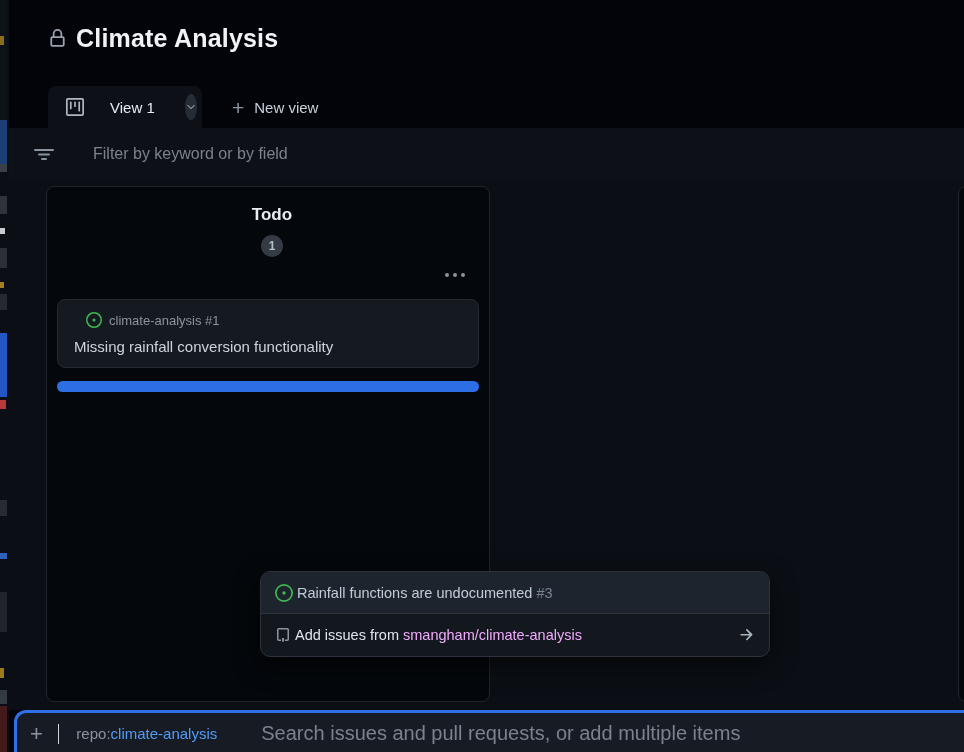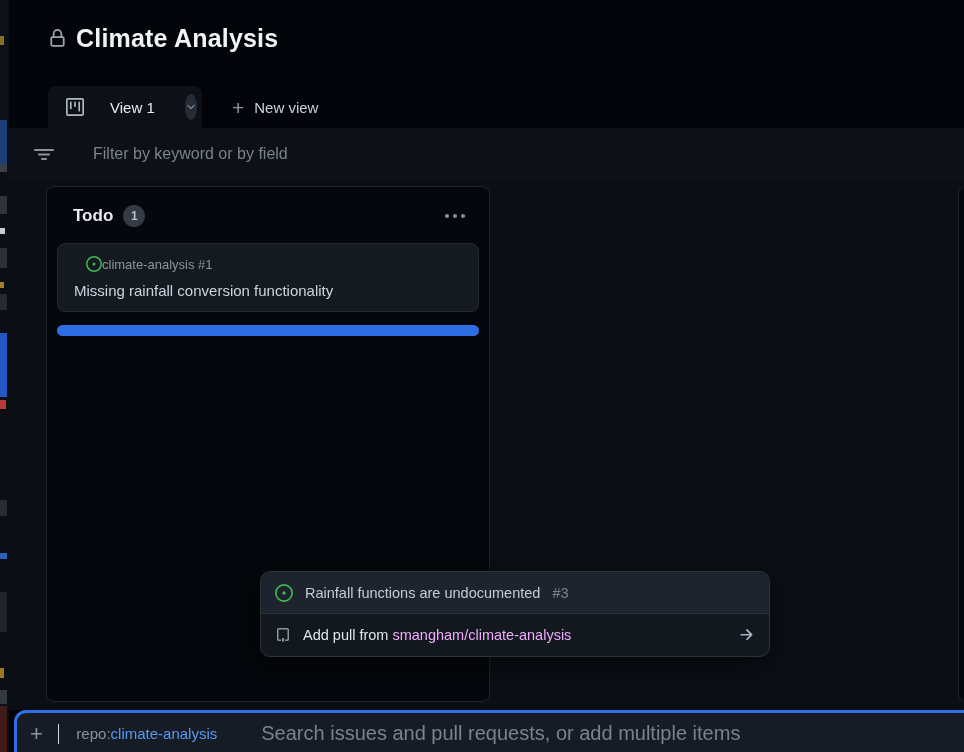--- a/index.html
+++ b/index.html
@@ -45,46 +45,46 @@
   .filter-placeholder { margin-left:38px; font-size:16px; color:#7a828c; }
   
   .board { position:absolute; left:9px; top:180px; width:955px; height:530px; background:#0b0f15; }
   .column {
     position:absolute; top:6px; height:516px;
     background:#04070b; border:1px solid #1e242c; border-radius:8px;
   }
   .col-todo { left:37px; width:444px; }
   .col-inprogress { left:493px; width:444px; }
   .col-sliver { left:949px; width:20px; border-radius:8px 0 0 8px; }
-  .col-header { display:flex; align-items:center; padding:18px 18px 8px 26px; gap:10px; }
+  .col-header { display:flex; align-items:center; padding:18px 18px 8px 26px; gap:10px;flex-direction:column; }
   .col-name { font-size:17px; font-weight:700; color:#e6edf3; }
   .count-badge {
     min-width:22px; height:22px; border-radius:50%; background:#343b44;
     color:#b7bfc7; font-size:12px; font-weight:600;
     display:flex; align-items:center; justify-content:center;
   }
   .kebab { margin-left:auto; display:flex; gap:4px; padding:6px; cursor:pointer; }
   .kebab i { width:4px; height:4px; border-radius:50%; background:#8b949e; }
   .issue-card {
     margin:8px 10px 0 10px; background:#151a21; border:1px solid #242a33;
     border-radius:8px; padding:12px 16px; cursor:pointer;
   }
-  .card-meta { display:flex; align-items:center; gap:0; font-size:13px; color:#8b949e;padding-left:12px; }
+  .card-meta { display:flex; align-items:center; gap:7px; font-size:13px; color:#8b949e;padding-left:12px; }
   .card-title { margin-top:10px; font-size:15px; color:#ccd4dd; }
   .drop-indicator {
     margin:13px 10px 0 10px; height:11px; border-radius:6px; background:#2e6ee4;
   }
   .issue-open-icon { color:#3fb950; display:flex; flex:none; }
   
   .suggestions {
     position:absolute; left:260px; top:571px; width:510px;
     background:#13181f; border:1px solid #2c333d; border-radius:10px;
     box-shadow:0 8px 24px rgba(0,0,0,.6); overflow:hidden;
   }
-  .sug-row { height:42px; display:flex; align-items:center; padding:4px 14px; gap:12px; cursor:pointer; }
+  .sug-row { height:42px; display:flex; align-items:center; padding:4px 14px; gap:4px; cursor:pointer; }
   .sug-row.selected { background:#1d242e; border-bottom:1px solid #2c333d; }
   .sug-title { font-size:14.5px; color:#c3ccd6; }
   .sug-number { font-size:14.5px; color:#768690; }
   .repo-icon { color:#8b949e; display:flex; flex:none; }
   .add-items-text { font-size:14.5px; color:#dfe6ec; }
   .add-items-text b { font-weight:400; color:#f0abfc; }
   .arrow-icon { margin-left:auto; color:#aab4c0; display:flex; }
   
   .omnibar {
     position:absolute; left:14px; top:710px; width:950px; height:44px;
@@ -201,21 +201,21 @@
     </span>
     <span class="sug-title">Rainfall functions are undocumented</span>
     <span class="sug-number">#3</span>
   </div>
   <div class="sug-row">
     <span class="repo-icon">
       <svg width="16" height="16" viewBox="0 0 16 16" fill="currentColor">
           <path d="M2 2.75C2 1.784 2.784 1 3.75 1h8.5c.966 0 1.75.784 1.75 1.75v9.5A1.75 1.75 0 0 1 12.25 14H10v-1.5h2.25a.25.25 0 0 0 .25-.25v-9.5a.25.25 0 0 0-.25-.25h-8.5a.25.25 0 0 0-.25.25v9.5c0 .138.112.25.25.25H6V14H3.75A1.75 1.75 0 0 1 2 12.25ZM7 11h2v4l-1-.75L7 15Z"></path>
         </svg>
     </span>
-    <span class="add-items-text"><span>Add pull from </span><b>smangham/climate-analysis</b></span>
+    <span class="add-items-text"><span>Add issues from </span><b>smangham/climate-analysis</b></span>
     <span class="arrow-icon">
       <svg width="18" height="18" viewBox="0 0 16 16" fill="currentColor">
           <path d="M8.22 2.97a.75.75 0 0 1 1.06 0l4.25 4.25a.75.75 0 0 1 0 1.06l-4.25 4.25a.751.751 0 0 1-1.06-1.06l2.97-2.97H3.75a.75.75 0 0 1 0-1.5h7.44L8.22 4.03a.75.75 0 0 1 0-1.06Z"></path>
         </svg>
     </span>
   </div>
 </div>
 
 <div class="omnibar">
   <span class="plus-glyph">+</span>

